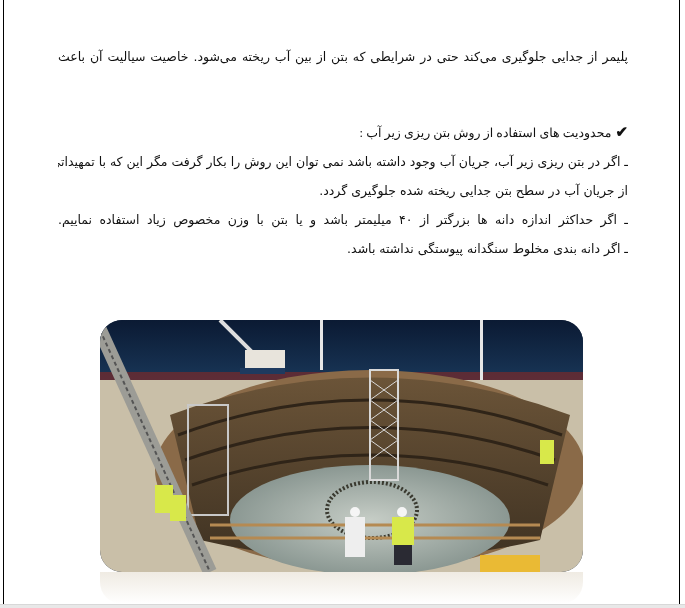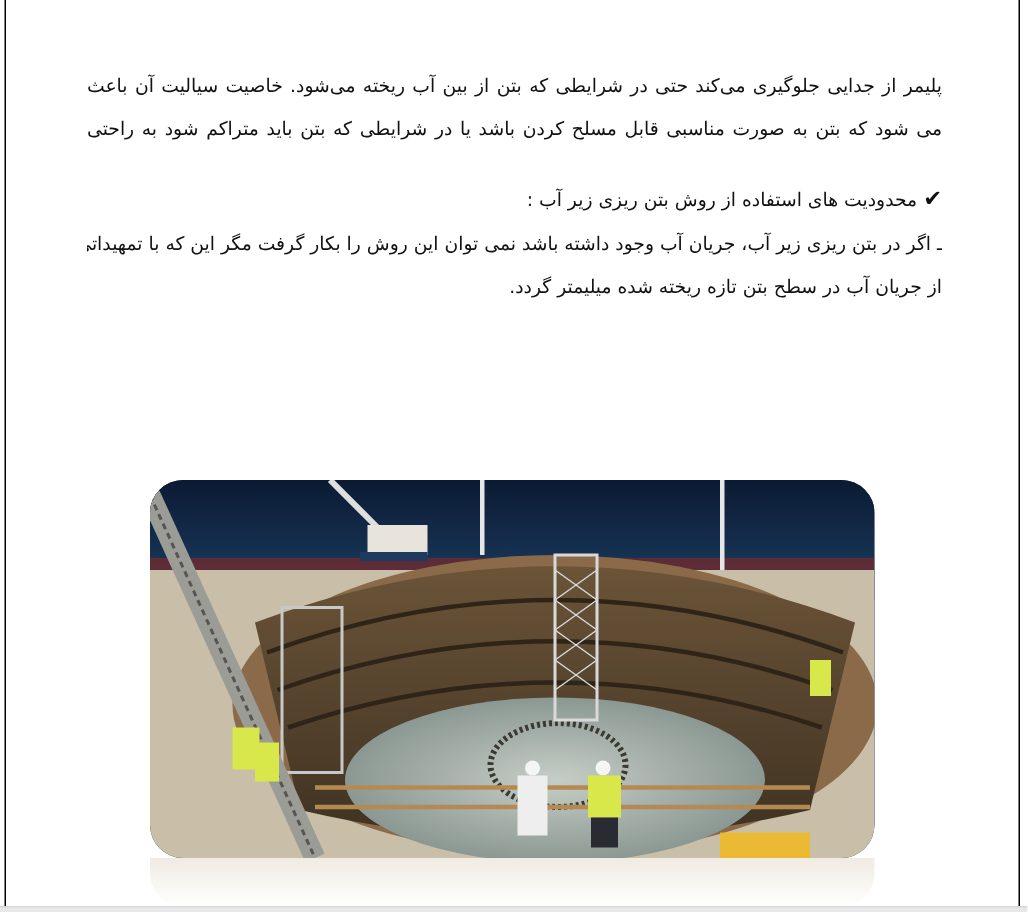--- a/index.html
+++ b/index.html
@@ -53,20 +53,21 @@
     }
     .para-line.last {
       text-align-last: right;
     }
     .heading-line {
       display: block;
       height: 29px;
       white-space: nowrap;
       text-align: right;
       font-size: 12.5px;
+      font-family: Liberation Serif, serif;
     }
     .check {
       font-weight: bold;
       font-size: 15px;
       margin-left: 4px;
     }
     .bullet-line {
       display: block;
       height: 29px;
       white-space: nowrap;
@@ -100,29 +101,30 @@
       background: linear-gradient(to bottom, #c8b89a 0%, #e8e2d6 60%, #ffffff 100%);
     }
   </style>
 </head>
 <body>
 
 <div class="page"></div>
 
 <div class="text-block" style="top:2px;margin-top:40px;">
   <span class="para-line">پلیمر از جدایی جلوگیری می‌کند حتی در شرایطی که بتن از بین آب ریخته می‌شود. خاصیت سیالیت آن باعث</span>
-  <span class="para-line">می شود که بتن به صورت مناسبی قابل مسلح کردن باشد یا در شرایطی که بتن باید متراکم شود به راحتی</span>
 </div>
 
 <div class="text-block" style="top:118px;">
   <div class="heading-line">
     <span class="check">✔</span><span>محدودیت های استفاده از روش بتن ریزی زیر آب :</span>
   </div>
   <span class="bullet-line justify">ـ اگر در بتن ریزی زیر آب، جریان آب وجود داشته باشد نمی توان این روش را بکار گرفت مگر این که با تمهیداتی</span>
-  <span class="bullet-line right">از جریان آب در سطح بتن تازه ریخته شده میلیمتر گردد.</span>
+  <span class="bullet-line right">از جریان آب در سطح بتن جدایی ریخته شده جلوگیری گردد.</span>
+  <span class="bullet-line justify">ـ اگر حداکثر اندازه دانه ها بزرگتر از ۴۰ میلیمتر باشد و یا بتن با وزن مخصوص زیاد استفاده نماییم.</span>
+  <span class="bullet-line right">ـ اگر دانه بندی مخلوط سنگدانه پیوستگی نداشته باشد.</span>
 </div>
 
 <div class="photo-wrap">
   <svg width="483" height="252" viewBox="0 0 483 252" xmlns="http://www.w3.org/2000/svg">
     <defs>
       <linearGradient id="sky" x1="0" y1="0" x2="0" y2="1">
         <stop offset="0" stop-color="#0b1a33"></stop>
         <stop offset="1" stop-color="#1d3f63"></stop>
       </linearGradient>
       <radialGradient id="floor" cx="0.5" cy="0.5" r="0.6">

